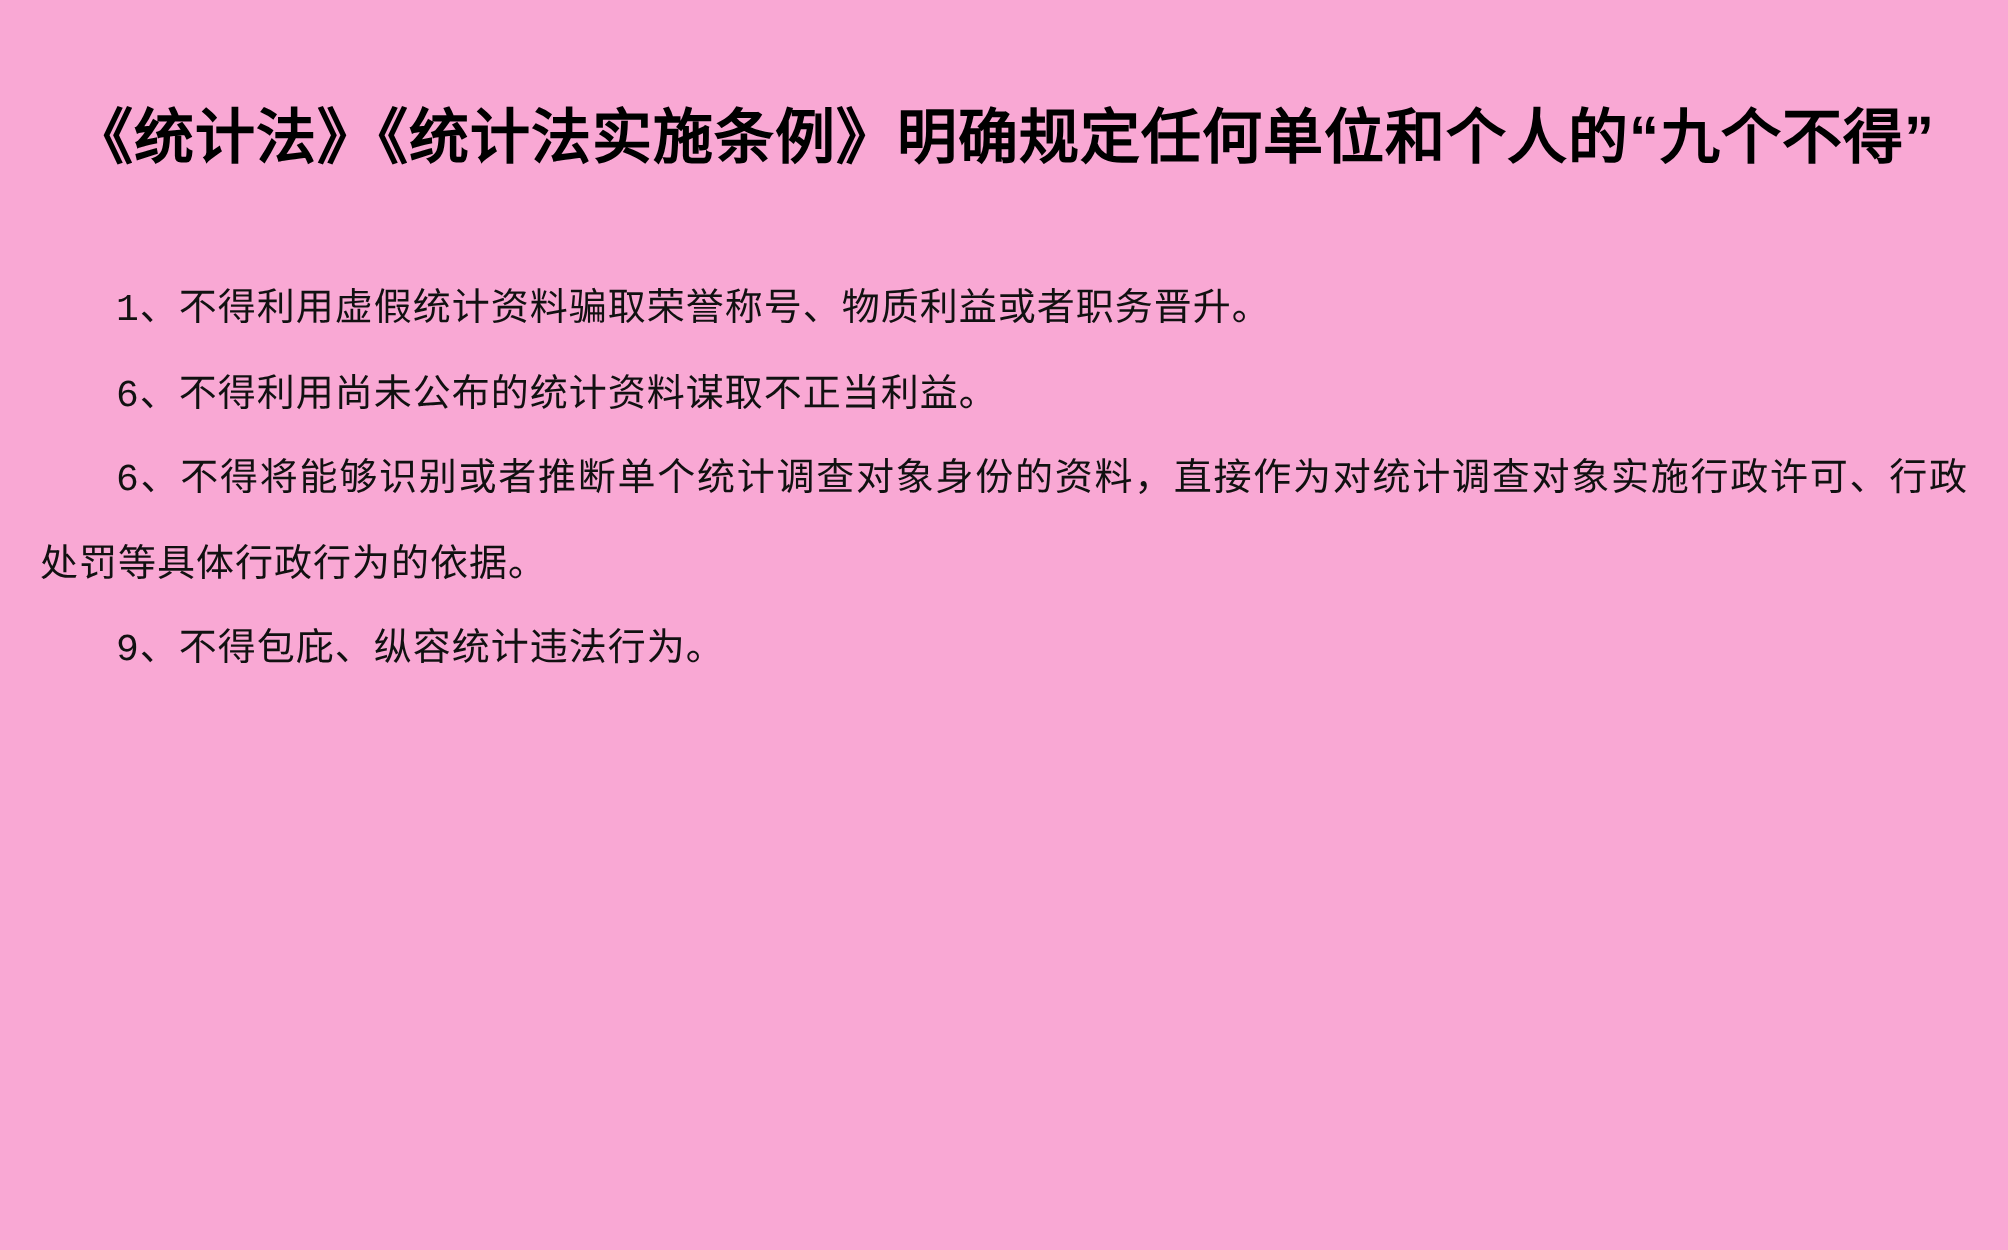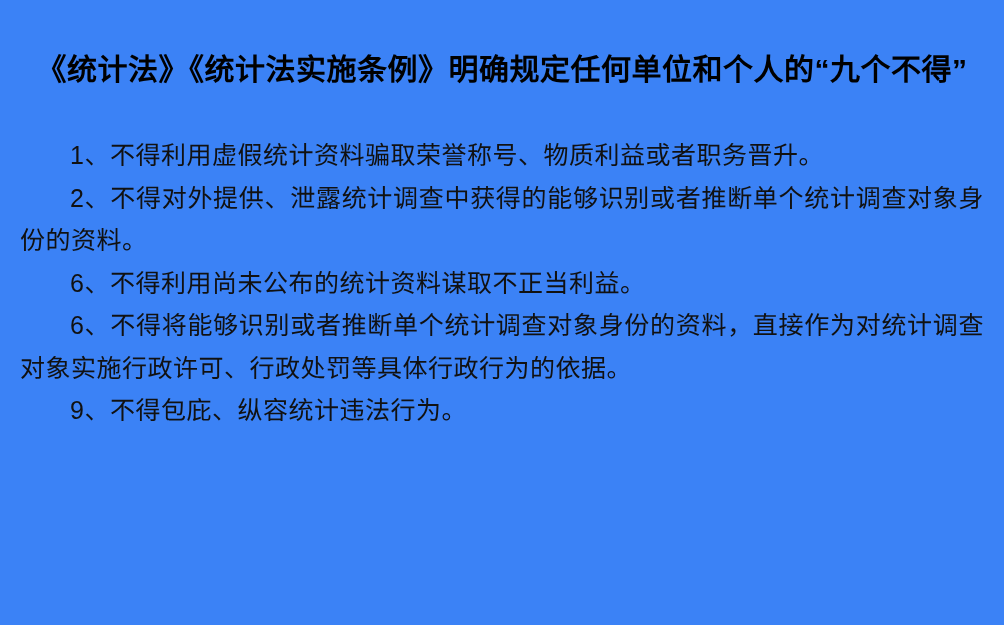--- a/index.html
+++ b/index.html
@@ -4,56 +4,55 @@
 <style>
   html, body {
     margin: 0;
     padding: 0;
     background: #ffffff;
   }
   .page {
     position: relative;
     width: 1004px;
     height: 625px;
-    background: #3b82f6;
+    background: #f9a8d4;
     overflow: hidden;
     box-sizing: border-box;
     padding: 0 20px;
     color: #000000;
   }
   .doc-title {
     margin: 50px 0 44px 0;
     font-family: "Liberation Sans", sans-serif;
     font-weight: 700;
     font-size: 30px;
     line-height: 40px;
     text-align: center;
     color: #000000;
     letter-spacing: 0.5px;
     white-space: nowrap;
   }
   .doc-body {
-    font-family: Liberation Sans, sans-serif;
-    font-size: 25px;
+    font-family: Liberation Mono, monospace;
+    font-size: 19px;
     line-height: 42.5px;
     color: #111111;
   }
   .doc-item {
     margin: 0;
     text-indent: 2em;
     text-align: justify;
     letter-spacing: 0.5px;
   }
 </style>
 </head>
 <body>
 
 <div class="page">
   <h1 class="doc-title">《统计法》《统计法实施条例》明确规定任何单位和个人的“九个不得”</h1>
 
   <div class="doc-body">
     <p class="doc-item">1、不得利用虚假统计资料骗取荣誉称号、物质利益或者职务晋升。</p>
-    <p class="doc-item">2、不得对外提供、泄露统计调查中获得的能够识别或者推断单个统计调查对象身份的资料。</p>
     <p class="doc-item">6、不得利用尚未公布的统计资料谋取不正当利益。</p>
     <p class="doc-item">6、不得将能够识别或者推断单个统计调查对象身份的资料，直接作为对统计调查对象实施行政许可、行政处罚等具体行政行为的依据。</p>
     <p class="doc-item">9、不得包庇、纵容统计违法行为。</p>
   </div>
 </div>
 
 </body></html>

